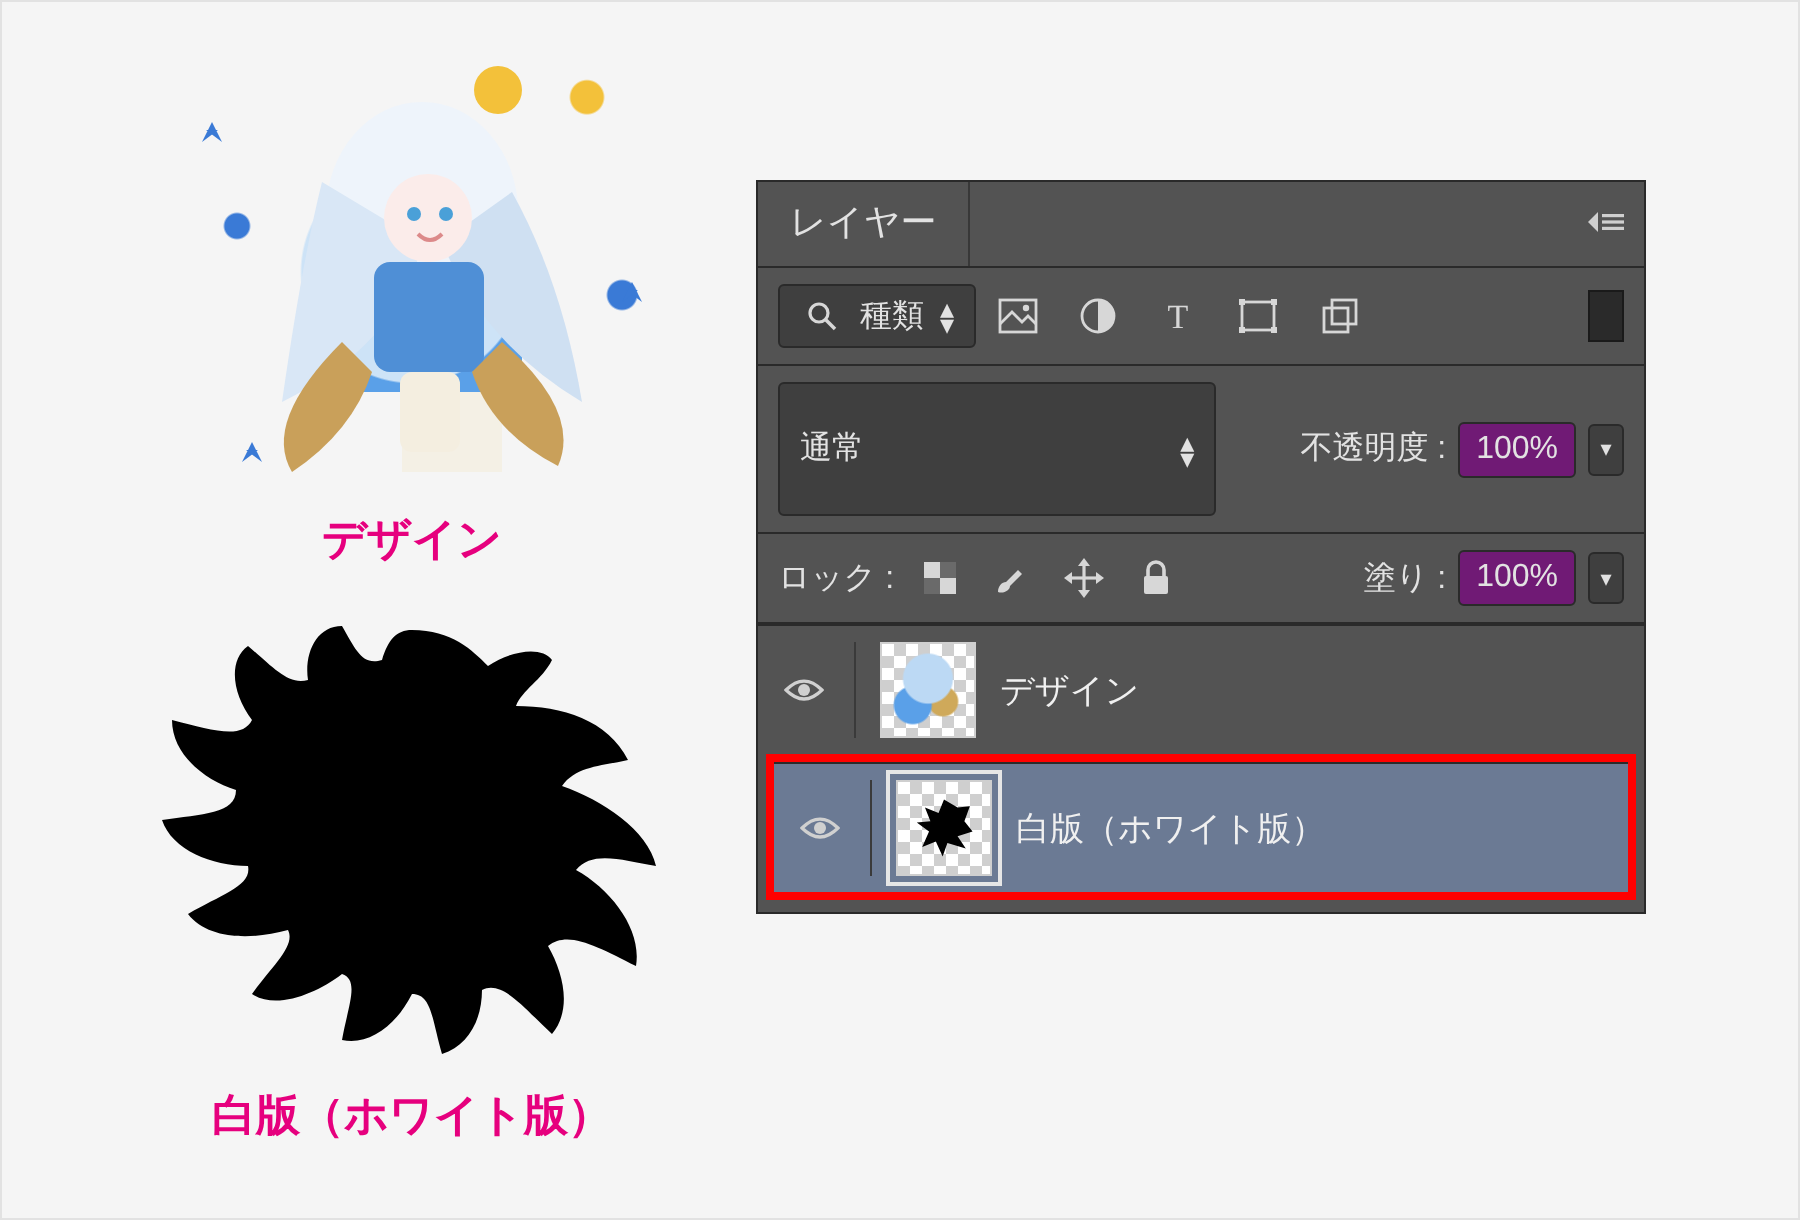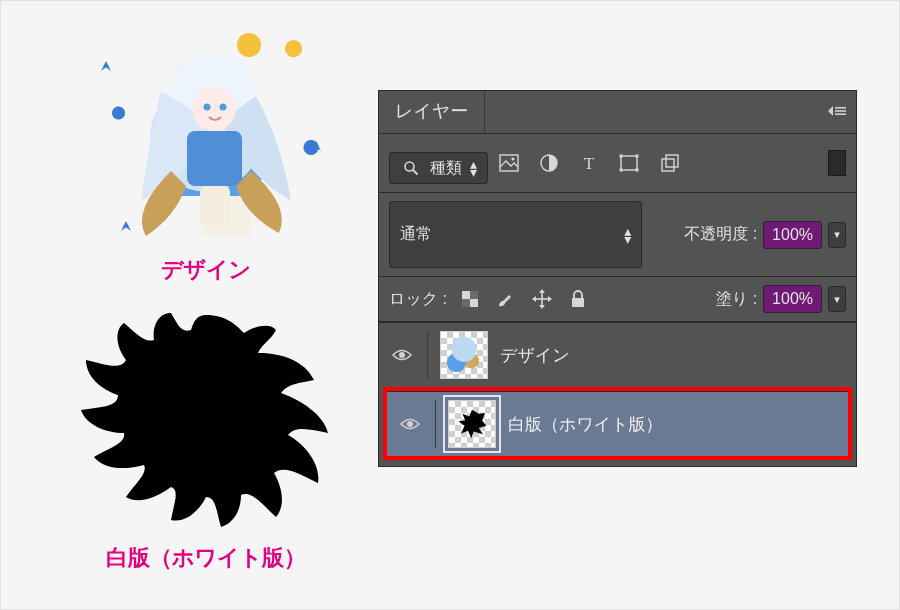--- a/index.html
+++ b/index.html
@@ -58,21 +58,21 @@
     text-align: center;
     font-size: 22px;
     margin-top: 8px;
   }
 
   
   .panel {
     position: absolute;
     left: 378px;
     top: 90px;
-    width: 477px;
+    width: 443px;
     background: #535353;
     box-shadow: 0 0 0 1px #2a2a2a;
     color: #e2e2e2;
     font-size: 16px;
   }
   .panel-header {
     display: flex;
     align-items: center;
     background: #535353;
     border-bottom: 1px solid #2a2a2a;
@@ -100,21 +100,20 @@
   .filter-btn {
     display: flex;
     align-items: center;
     gap: 8px;
     background: #3f3f3f;
     border: 1px solid #2a2a2a;
     border-radius: 3px;
     padding: 4px 10px;
     color: #e2e2e2;
     font-size: 16px;
-    margin-top: 10px;
   }
   .mini-icon {
     width: 22px; height: 22px;
     display: inline-flex;
     align-items: center;
     justify-content: center;
     color: #d7d7d7;
   }
   .row-icons { display: flex; gap: 18px; align-items: center; flex: 1; }
   .color-chip {

